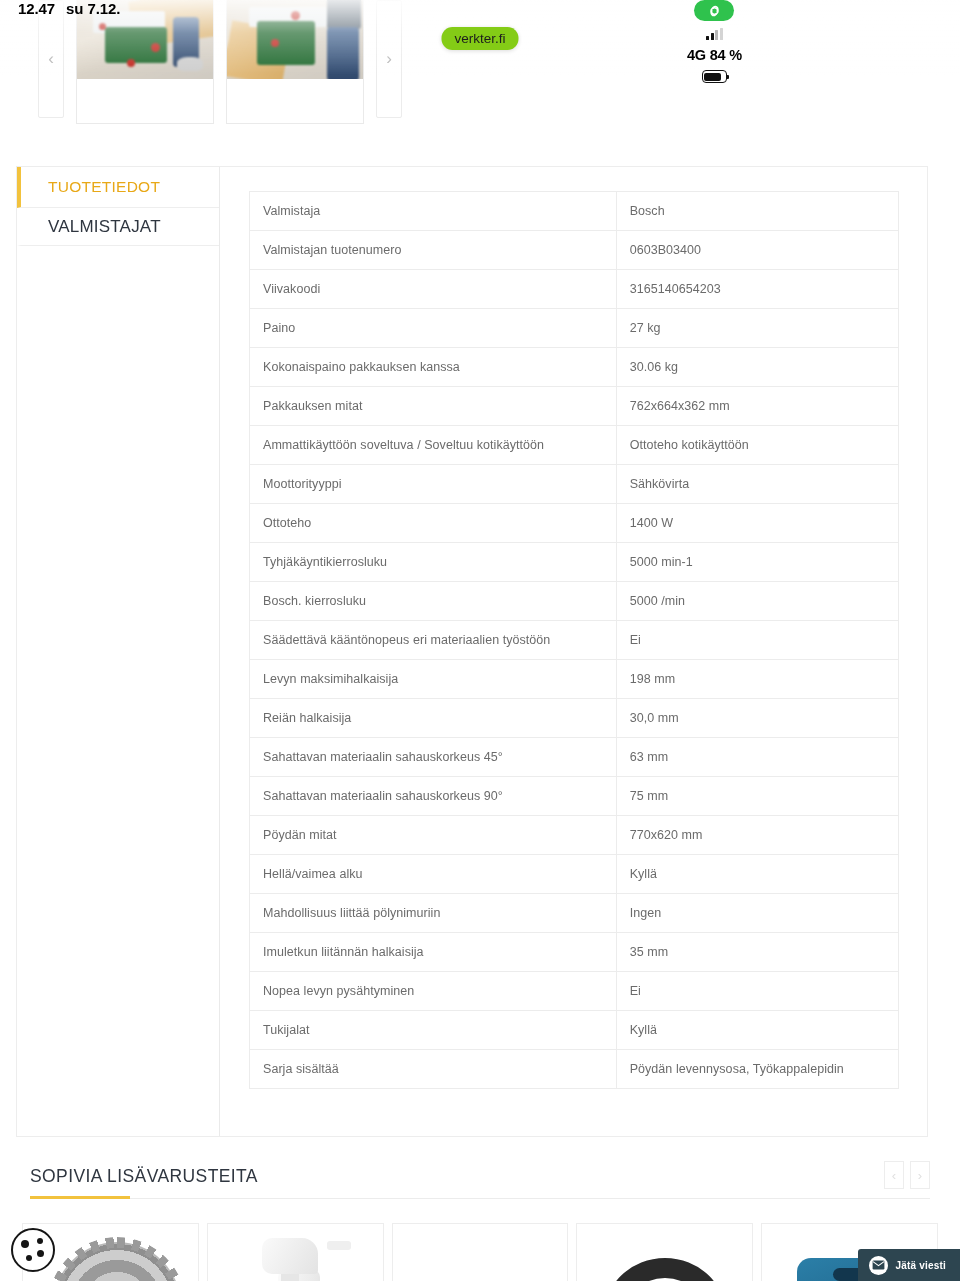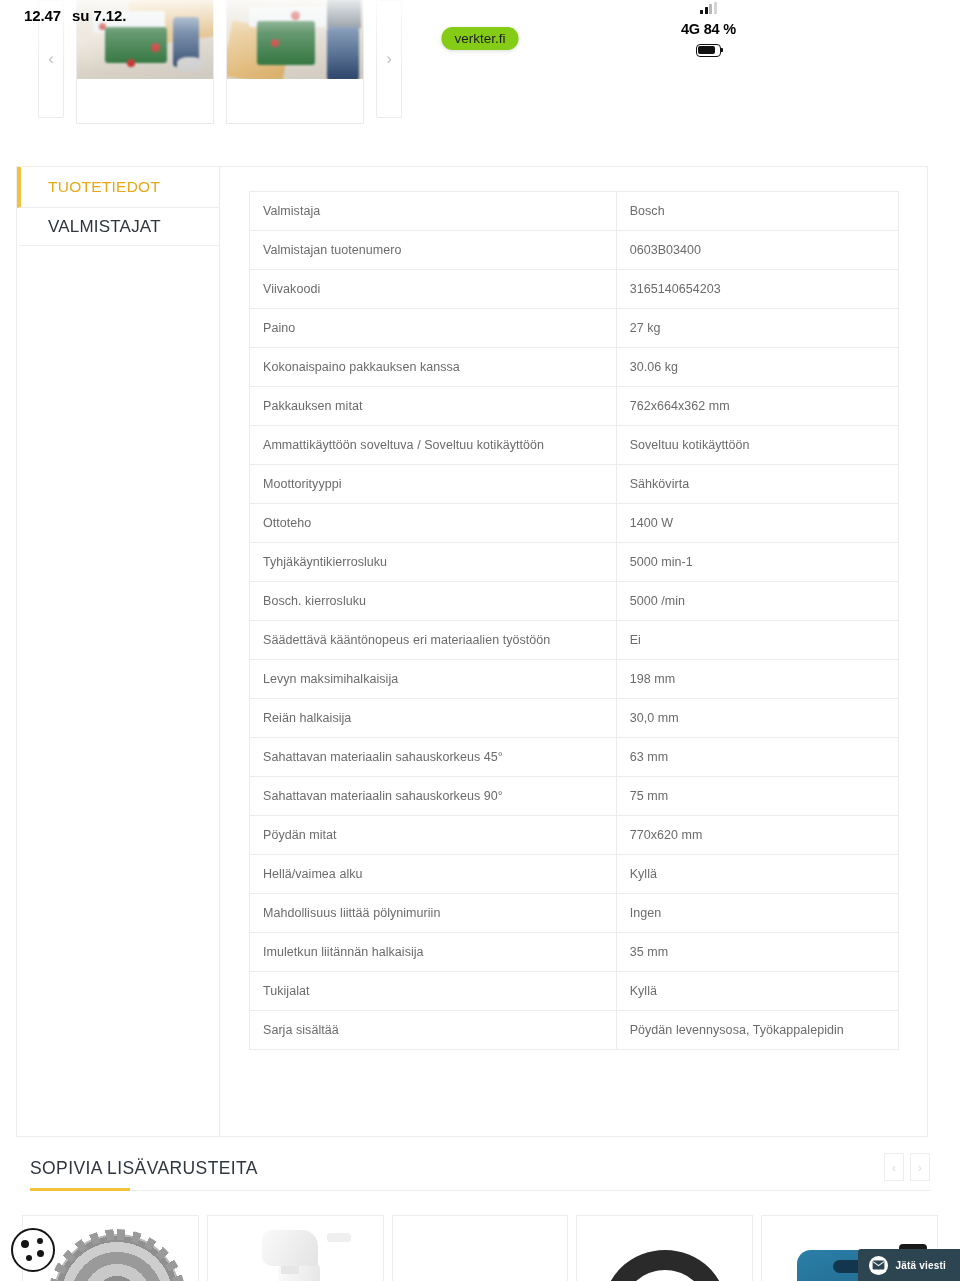--- a/index.html
+++ b/index.html
@@ -18,23 +18,23 @@
     position: relative;
   }
 
   
   .statusbar {
     position: absolute;
     top: 0; left: 0;
     width: 760px;
     height: 30px;
     display: flex;
-    align-items: center;
+    align-items: flex-start;
     justify-content: space-between;
-    padding: 0 24px;
+    padding: 0 18px;
     z-index: 60;
     pointer-events: none;
   }
   .status-left {
     display: flex;
     align-items: baseline;
     gap: 11px;
     font-size: 15px;
     font-weight: 700;
     color: #000;
@@ -286,21 +286,21 @@
 
   
   .accessories {
     position: absolute;
     top: 1153px;
     left: 0;
     width: 960px;
   }
   .acc-head {
     position: relative;
-    margin: 0 30px;
+    margin: 8px 30px;
     padding-bottom: 11px;
     border-bottom: 1px solid #ececec;
     display: flex;
     align-items: flex-end;
     justify-content: space-between;
   }
   .acc-title {
     font-size: 17.5px;
     font-weight: 400;
     letter-spacing: 0.4px;
@@ -598,21 +598,21 @@
         <tr>
           <td class="k">Kokonaispaino pakkauksen kanssa</td>
           <td class="v">30.06 kg</td>
         </tr>
         <tr>
           <td class="k">Pakkauksen mitat</td>
           <td class="v">762x664x362 mm</td>
         </tr>
         <tr>
           <td class="k">Ammattikäyttöön soveltuva / Soveltuu kotikäyttöön</td>
-          <td class="v">Soveltuu kotikäyttöön</td>
+          <td class="v">Ottoteho kotikäyttöön</td>
         </tr>
         <tr>
           <td class="k">Moottorityyppi</td>
           <td class="v">Sähkövirta</td>
         </tr>
         <tr>
           <td class="k">Ottoteho</td>
           <td class="v">1400 W</td>
         </tr>
         <tr>
@@ -651,20 +651,24 @@
           <td class="k">Hellä/vaimea alku</td>
           <td class="v">Kyllä</td>
         </tr>
         <tr>
           <td class="k">Mahdollisuus liittää pölynimuriin</td>
           <td class="v">Ingen</td>
         </tr>
         <tr>
           <td class="k">Imuletkun liitännän halkaisija</td>
           <td class="v">35 mm</td>
+        </tr>
+        <tr>
+          <td class="k">Nopea levyn pysähtyminen</td>
+          <td class="v">Ei</td>
         </tr>
         <tr>
           <td class="k">Tukijalat</td>
           <td class="v">Kyllä</td>
         </tr>
         <tr>
           <td class="k">Sarja sisältää</td>
           <td class="v">Pöydän levennysosa, Työkappalepidin</td>
         </tr>
       </tbody>

